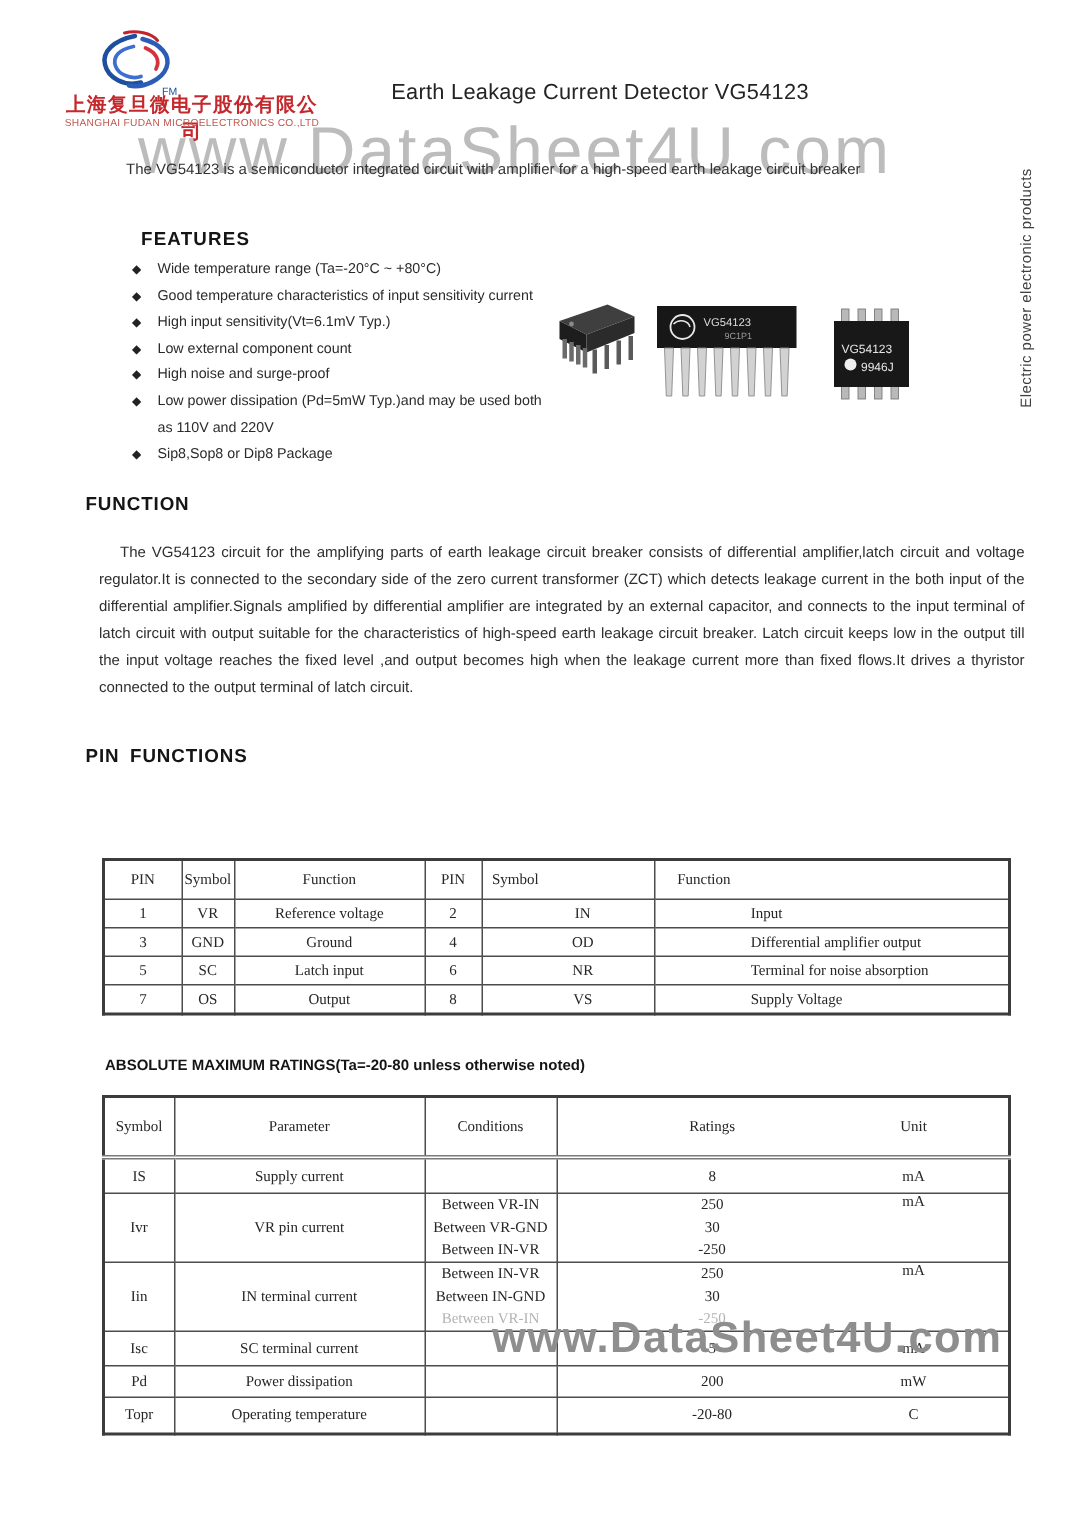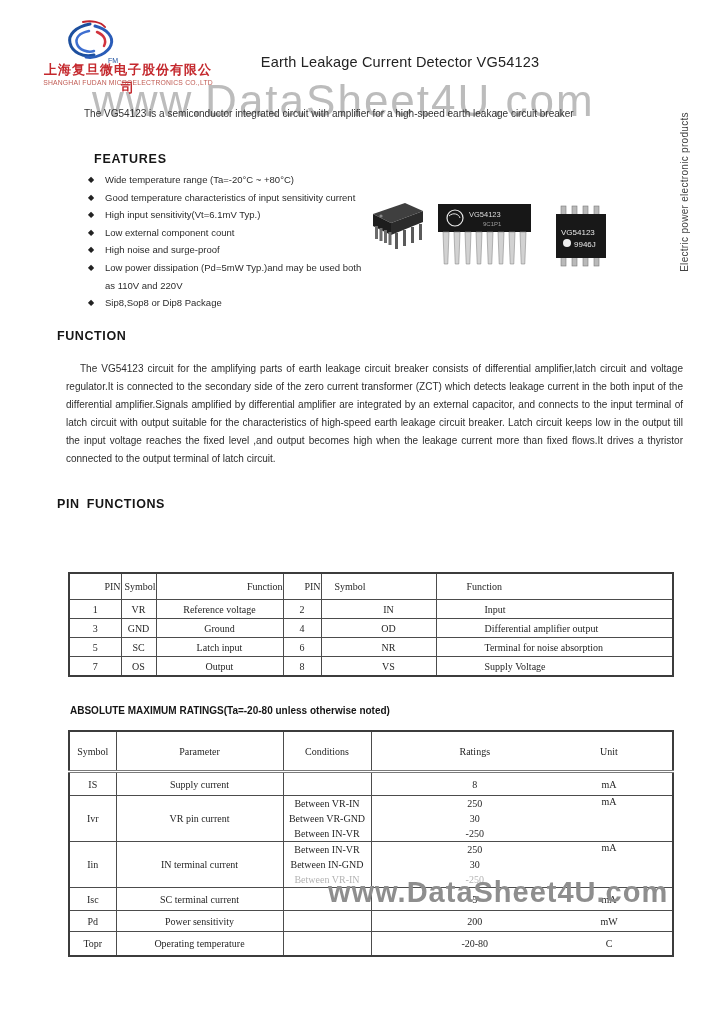--- a/index.html
+++ b/index.html
@@ -46,26 +46,26 @@
     letter-spacing:0.6px; color:#151515; word-spacing:3px; }
   .ratings-heading { left:70px; top:705px; font-size:10px; font-weight:bold;
     color:#151515; }
 
   
   table { border-collapse:collapse; table-layout:fixed;
     font-family:"Liberation Serif", serif; color:#262626; }
   .pin-table { left:68px; top:572px; width:604px; border:2px solid #3c3c3c; }
   .pin-table th, .pin-table td { border:1px solid #4c4c4c; font-weight:normal;
     font-size:10px; text-align:center; padding:0; overflow:hidden; }
-  .pin-table th { height:25px;text-align:right; }
+  .pin-table th { height:25px; }
   .pin-table td { height:18px; }
   .pin-table .ph-sym2 { padding-right:70px; }
   .pin-table .ph-fn2 { padding-right:170px; }
   .pin-table .pc4 { padding-left:20px; }
-  .pin-table .pc5 { text-align:left; padding-left:48px; }
+  .pin-table .pc5 { text-align:left; padding-left:64px; }
 
   .ratings-table { left:68px; top:730px; width:604px; border:2px solid #3c3c3c; }
   .ratings-table th, .ratings-table td { border:1px solid #4c4c4c;
     font-weight:normal; font-size:10px; text-align:center; padding:0; overflow:hidden; }
   .ratings-table th { height:38px; border-bottom:3px double #7a7a7a; }
   .ratings-table .c-rat { border-right:none; padding-left:32px; }
   .ratings-table .c-unit { border-left:none; }
   .r-is td { height:22px; }
   .r-multi td { height:45px; }
   .r-isc td { height:22px;margin-top:38px; }
@@ -306,21 +306,21 @@
     </tr>
     <tr class="r-isc">
       <td>Isc</td>
       <td>SC terminal current</td>
       <td></td>
       <td class="c-rat">5</td>
       <td class="c-unit">mA</td>
     </tr>
     <tr class="r-pd">
       <td>Pd</td>
-      <td>Power sensitivity</td>
+      <td>Power dissipation</td>
       <td></td>
       <td class="c-rat">200</td>
       <td class="c-unit">mW</td>
     </tr>
     <tr class="r-topr">
       <td>Topr</td>
       <td>Operating temperature</td>
       <td></td>
       <td class="c-rat">-20-80</td>
       <td class="c-unit">C</td>

